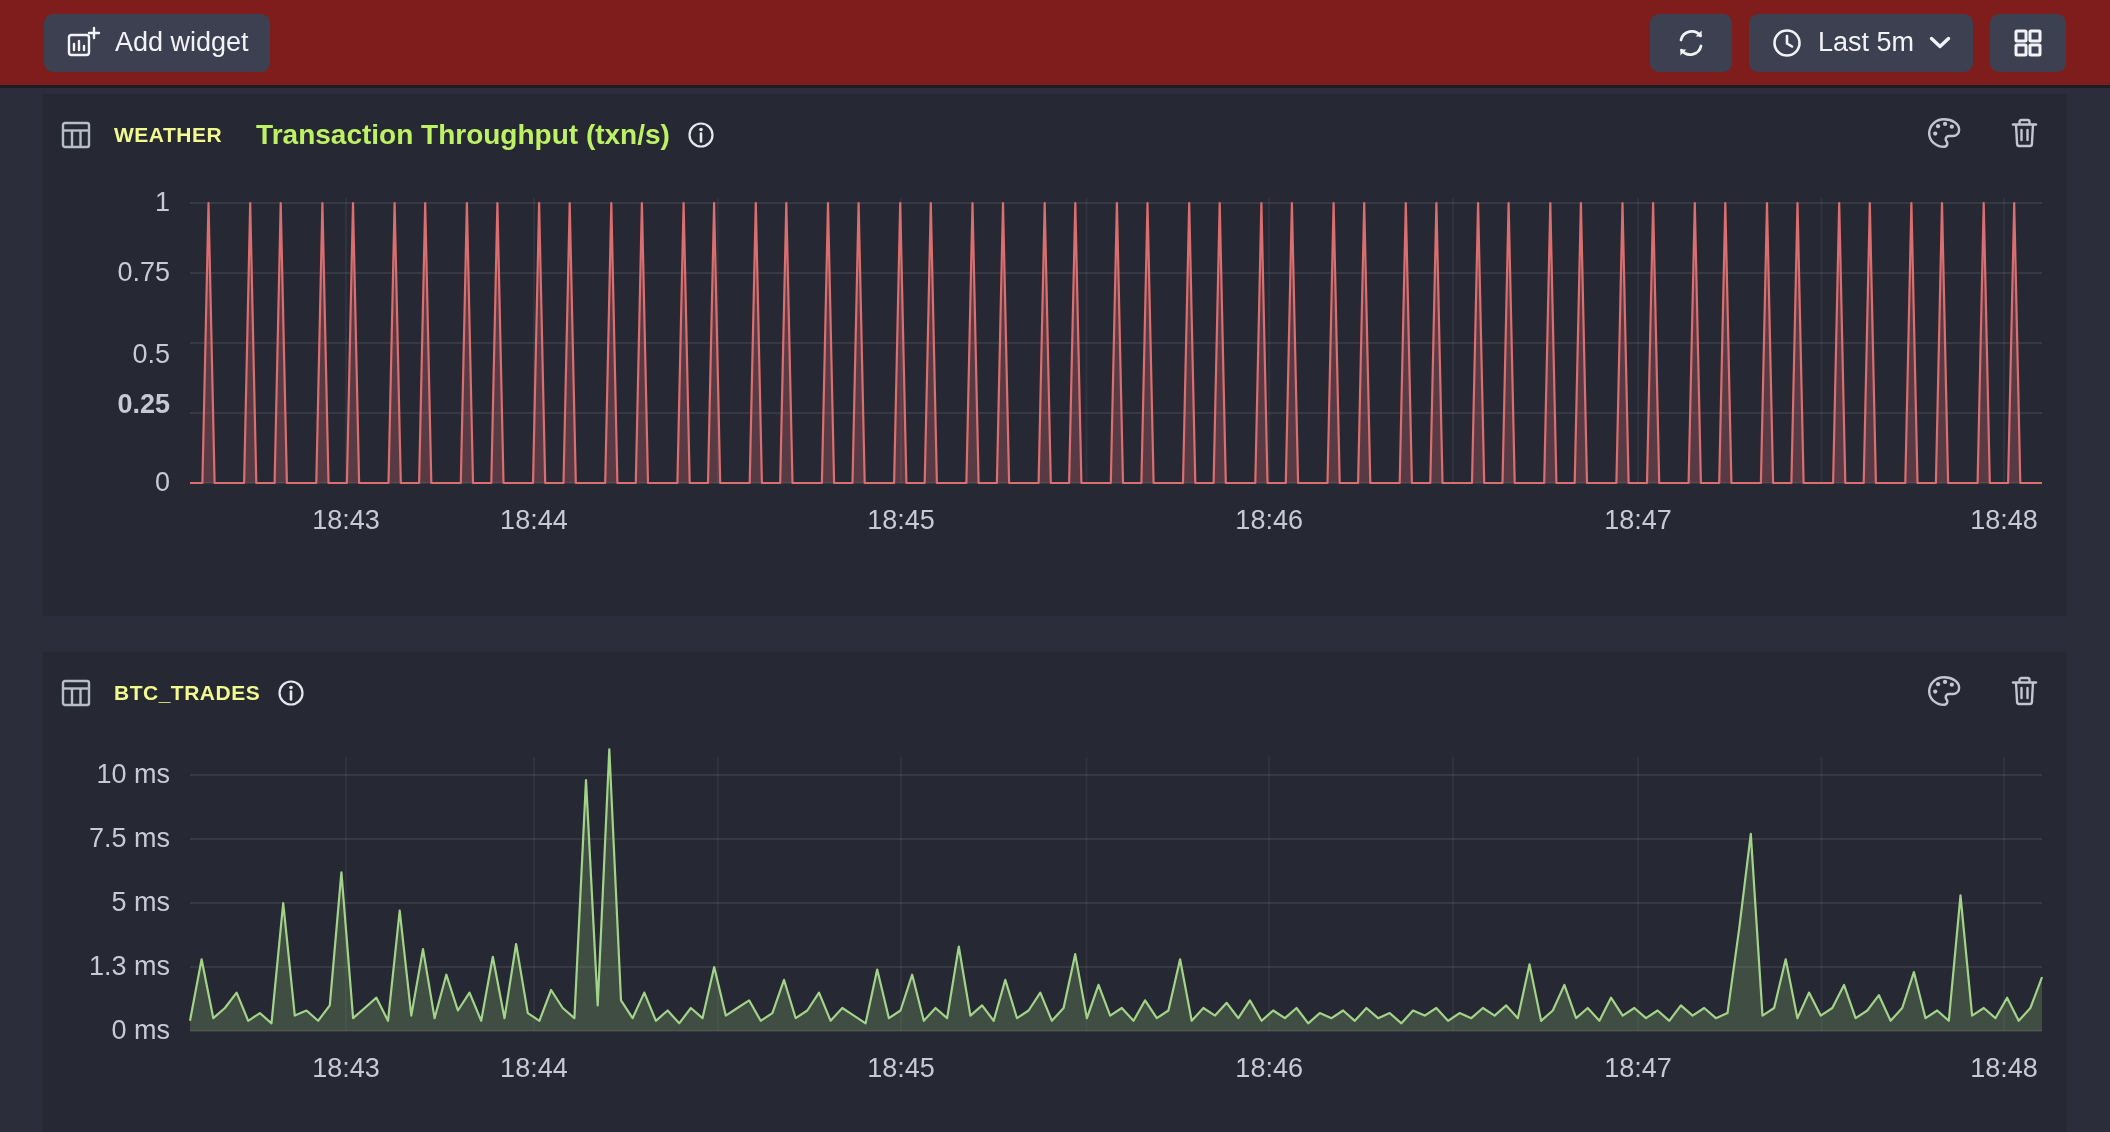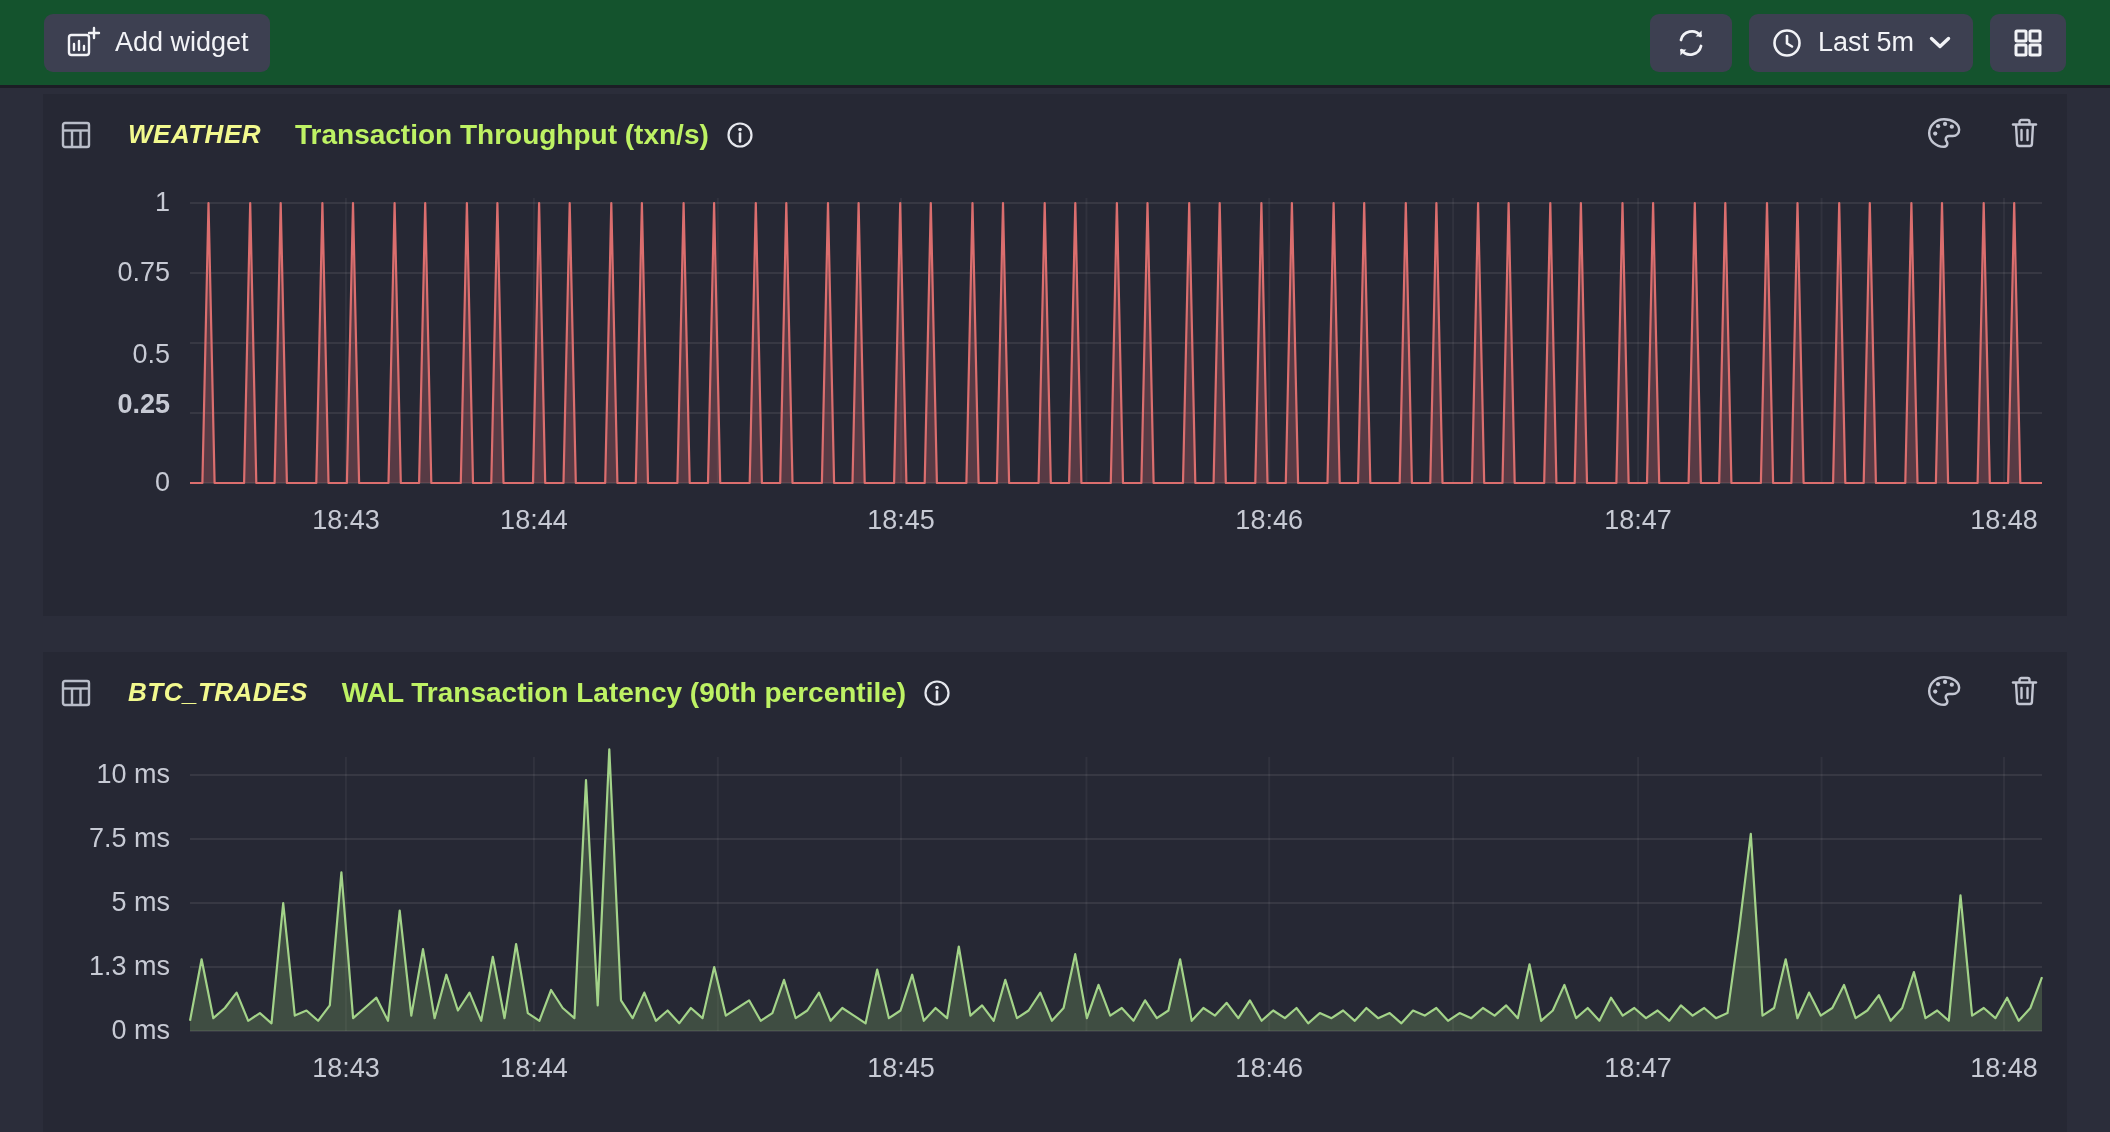--- a/index.html
+++ b/index.html
@@ -4,39 +4,39 @@
 <style>
   html,body{margin:0;padding:0;}
   body{
     width:2110px;height:1132px;overflow:hidden;position:relative;
     background:#2b2d3a;color:#f2f3f7;
     font-family:"Liberation Sans",sans-serif;
   }
   
   .topbar{
     position:absolute;top:0;left:0;width:2110px;height:88px;
-    background:#14532d;border-bottom:3px solid #1c1d25;
+    background:#7f1d1d;border-bottom:3px solid #1c1d25;
     display:flex;align-items:center;gap:17px;
     padding:0 44px;box-sizing:border-box;
   }
   .btn{
     display:flex;align-items:center;gap:14px;
     background:#3d4051;border:none;border-radius:9px;
     height:58px;padding:0 21px;color:#f2f3f7;
     font-size:27px;font-family:inherit;cursor:pointer;
   }
   .btn svg{flex:none;display:block;}
   .grow{flex:1;}
   
   .panel{position:absolute;left:43px;width:2024px;background:#262834;}
   #panel0{top:94px;height:522px;}
   #panel1{top:652px;height:520px;}
   .phead{display:flex;align-items:center;padding:22px 26px 0 17px;}
   .tblic{color:#b9bdc9;display:block;}
-  .tname{color:#f2f98e;font-weight:bold;font-size:26px;margin-left:36px;letter-spacing:.5px;font-style:italic;}
+  .tname{color:#f2f98e;font-weight:bold;font-size:21px;margin-left:22px;letter-spacing:.5px;}
   .ptitle{font-weight:600;font-size:28px;margin-left:34px;color:#bef264;}
   .infoic{margin-left:16px;color:#e6e8ee;display:block;}
   .hbtn{background:none;border:none;padding:0;color:#c3c6d2;cursor:pointer;margin-left:46px;display:block;}
   
   .plot{position:absolute;left:147px;width:1852px;}
   #plot0{top:104px;height:290px;}
   #plot1{top:93px;height:300px;}
   .plot svg{position:absolute;top:0;left:0;overflow:visible;}
   .ytick{
     position:absolute;left:-162px;width:142px;text-align:right;
@@ -161,21 +161,20 @@
 </section>
 
 <section class="panel" id="panel1">
   <div class="phead">
     <svg class="tblic" width="32" height="30" viewBox="0 0 32 30">
       <rect x="3" y="3" width="26" height="24" rx="2" fill="none" stroke="currentColor" stroke-width="2.4"></rect>
       <path d="M3 10.5h26" stroke="currentColor" stroke-width="2.4"></path>
       <path d="M12 10.5V27 M20.5 10.5V27" stroke="currentColor" stroke-width="2.4"></path>
     </svg>
     <span class="tname">BTC_TRADES</span>
-    <span class="ptitle">WAL Transaction Latency (90th percentile)</span>
     <svg class="infoic" width="30" height="30" viewBox="0 0 30 30">
       <circle cx="15" cy="15" r="11.5" fill="none" stroke="currentColor" stroke-width="2.2"></circle>
       <circle cx="15" cy="9.5" r="1.8" fill="currentColor"></circle>
       <path d="M15 13.5v8" stroke="currentColor" stroke-width="2.6" stroke-linecap="round"></path>
     </svg>
     <div class="grow"></div>
     <button class="hbtn">
       <svg width="36" height="34" viewBox="0 0 34 32">
         <path d="M17 3C9.3 3 3 8.9 3 16.2 3 23.4 9.3 29 17 29c1.9 0 3.2-1.4 3.2-3 0-.8-.3-1.5-.8-2.1-.5-.6-.8-1.3-.8-2 0-1.7 1.4-3 3.1-3h3.7c3.4 0 5.9-2.6 5.9-5.9C31.3 7.4 24.8 3 17 3z" fill="none" stroke="currentColor" stroke-width="2.3"></path>
         <circle cx="8.7" cy="16.5" r="2" fill="currentColor"></circle>

